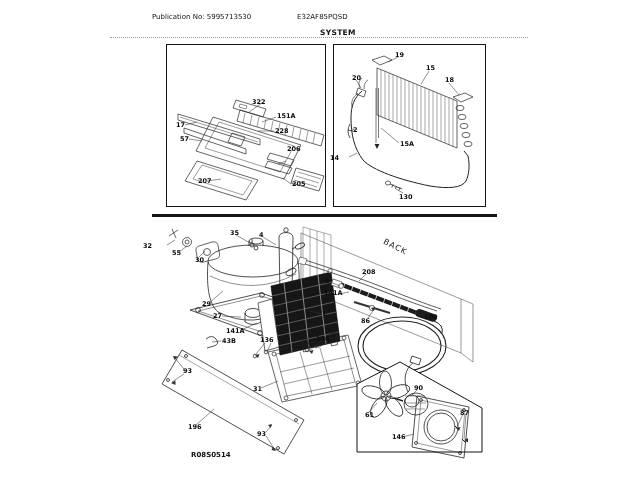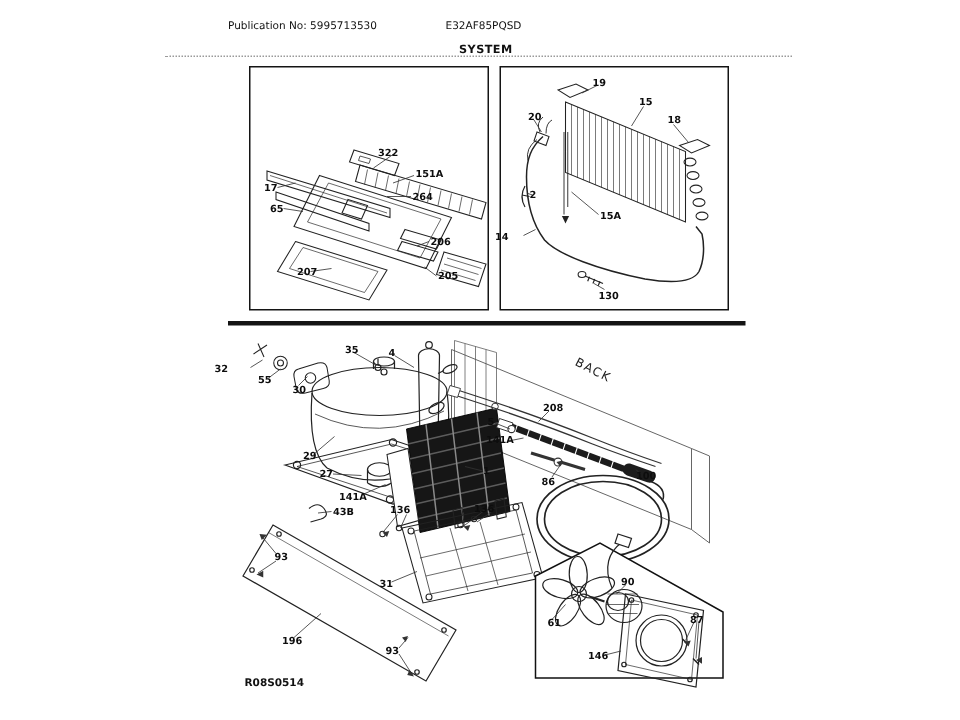--- a/index.html
+++ b/index.html
@@ -1,26 +1,26 @@
 <!DOCTYPE html>
 <html><head>
 <meta charset="utf-8">
 <style>
   html,body{margin:0;padding:0;}
   body{width:640px;height:480px;background:#fff;font-family:"DejaVu Sans","Liberation Sans",sans-serif;}
   .page{position:absolute;left:0;top:0;width:640px;height:480px;background:#fff;overflow:hidden;}
   .txt{position:absolute;color:#111;white-space:nowrap;}
   .hdr{font-size:7px;}
-  .title{font-size:7.5px;font-weight:bold;letter-spacing:.3px;}
+  .title{font-size:7.5px;font-weight:bold;letter-spacing:.3px;margin-left:14px;}
   .pl{position:absolute;font-size:6.5px;font-weight:bold;color:#0d0d0d;white-space:nowrap;line-height:1;}
   .box{position:absolute;border:1px solid #141414;background:transparent;}
   .sep{position:absolute;background:#141414;}
   .rule{position:absolute;border-top:1px dotted #9a9a9a;height:0;}
   .back-label{position:absolute;font-size:8px;color:#222;letter-spacing:1px;transform:rotate(27deg);transform-origin:left top;}
-  .code{font-size:7px;font-weight:bold;}
+  .code{font-size:7px;font-weight:bold;margin-left:28px;}
   svg.art{position:absolute;left:0;top:0;}
 </style>
 </head>
 <body>
 
 <div class="page">
 
   <span class="txt hdr" style="left:152px;top:13px">Publication No: 5995713530</span>
   <span class="txt hdr" style="left:297px;top:13px">E32AF85PQSD</span>
   <span class="txt title" style="left:306px;top:28px">SYSTEM</span>
@@ -204,24 +204,24 @@
           <path d="M464,440 l4,-2 l0,4.5 Z"></path>
         <path d="M375,307 l-4,1 l2.5,3 Z"></path>
         <path d="M255,355 l4.5,-1 l-1.5,4 Z"></path>
           <path d="M309,351 l4.5,-1 l-1.5,4 Z"></path>
       </g>
     </g>
   </svg>
 
   <span class="pl" style="left:252px;top:99px">322</span>
   <span class="pl" style="left:277px;top:113px">151A</span>
-  <span class="pl" style="left:275px;top:128px">264</span>
+  <span class="pl" style="left:275px;top:128px">228</span>
   <span class="pl" style="left:176px;top:122px">17</span>
-  <span class="pl" style="left:180px;top:136px">65</span>
-  <span class="pl" style="left:287px;top:158px">206</span>
+  <span class="pl" style="left:180px;top:136px">57</span>
+  <span class="pl" style="left:287px;top:146px">206</span>
   <span class="pl" style="left:198px;top:178px">207</span>
   <span class="pl" style="left:292px;top:181px">205</span>
 
   <span class="pl" style="left:395px;top:52px">19</span>
   <span class="pl" style="left:426px;top:65px">15</span>
   <span class="pl" style="left:445px;top:77px">18</span>
   <span class="pl" style="left:352px;top:75px">20</span>
   <span class="pl" style="left:353px;top:127px">2</span>
   <span class="pl" style="left:400px;top:141px">15A</span>
   <span class="pl" style="left:330px;top:155px">14</span>

